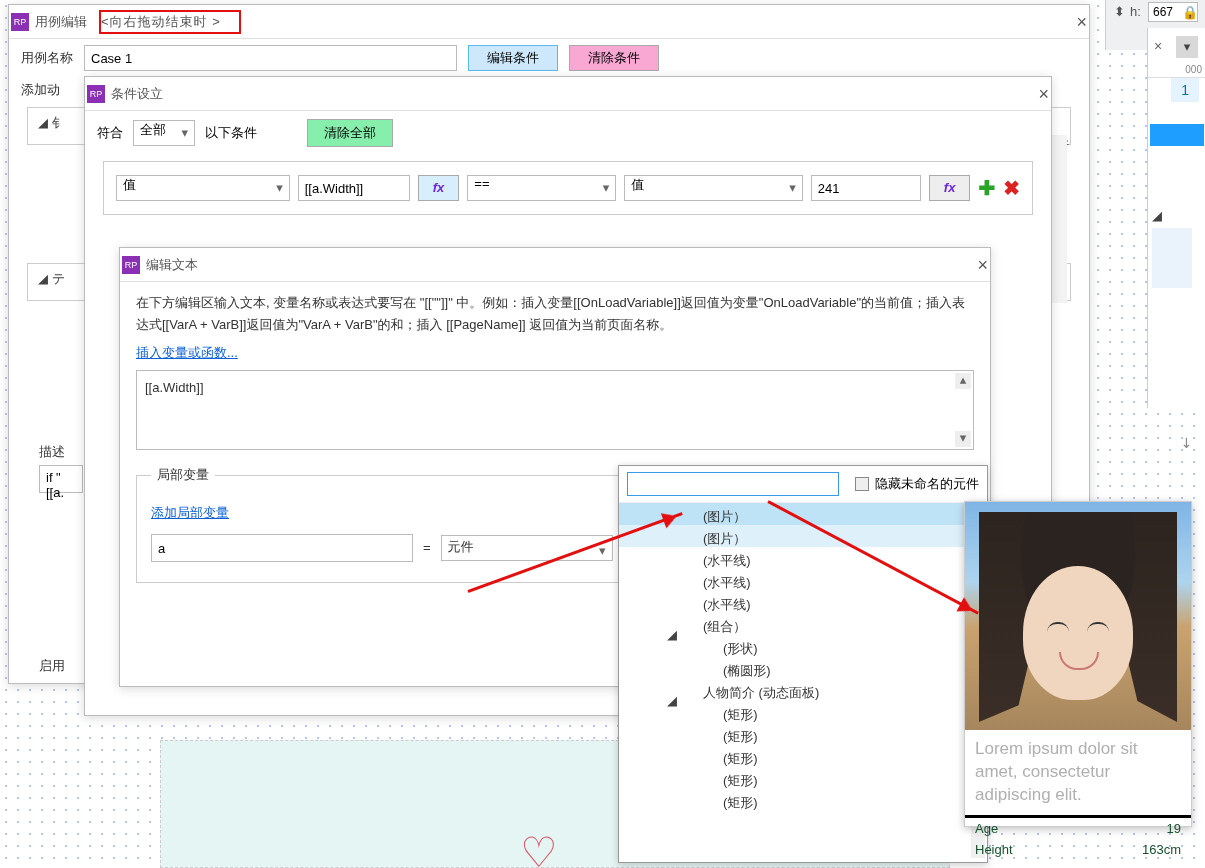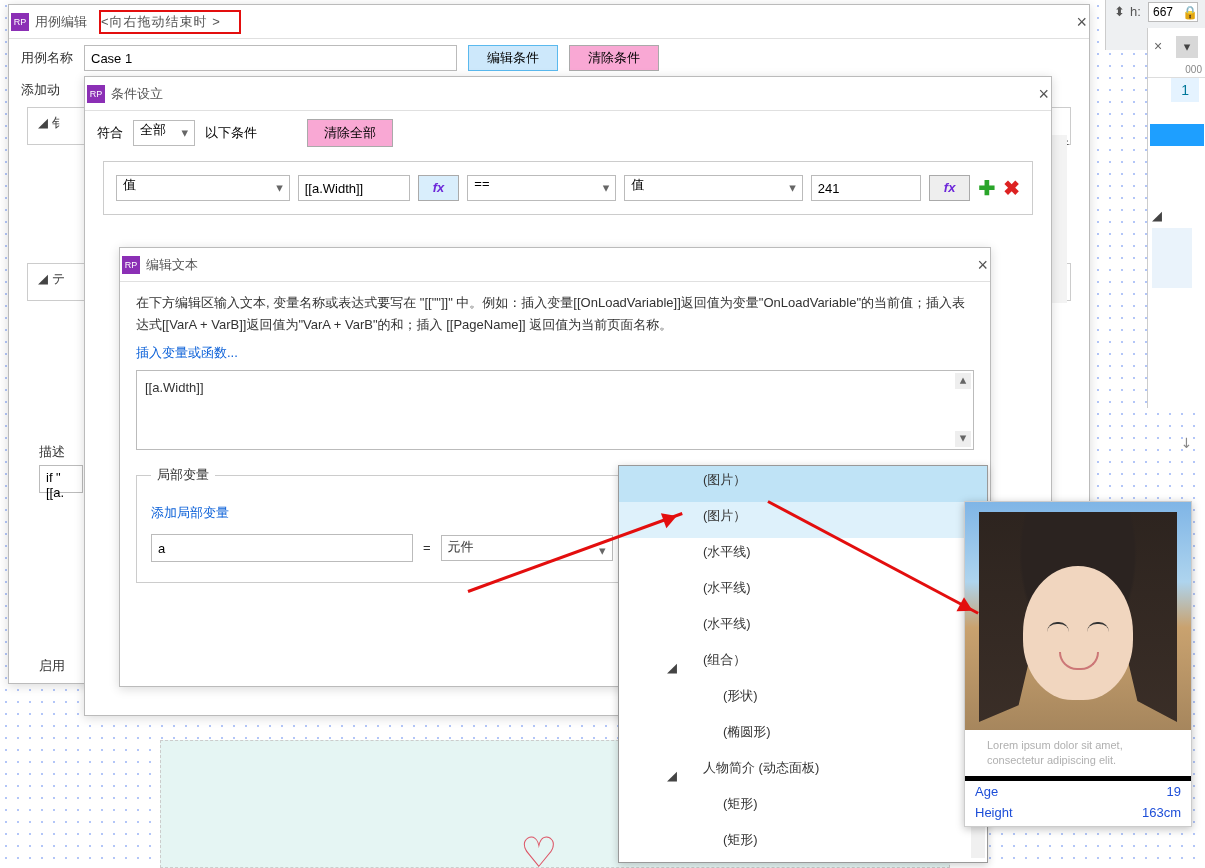--- a/index.html
+++ b/index.html
@@ -52,53 +52,53 @@
 .d2 .s1{width:175px;} .d2 .s2{width:112px;} .d2 .s3{width:150px;} .d2 .s4{width:180px;} .d2 .s5{width:110px;}
 .d2 input.txt{height:26px;border:1px solid #bbb;padding:0 6px;}
 .fxbtn{width:42px;height:26px;border:1px solid #aaa;background:#d9eefc;color:#6d28d9;font-style:italic;font-weight:bold;text-align:center;line-height:24px;cursor:pointer;}
 .fxbtn.gray{background:#eee;}
 .plus{color:#2aa52a;font-size:20px;font-weight:bold;cursor:pointer;}
 .xdel{color:#d22;font-size:20px;font-weight:bold;cursor:pointer;}
 
 
 .d3 { left:119px; top:247px; width:872px; height:440px; }
 .d3 .body{padding:10px 16px;color:#333;line-height:1.7;}
-.d3 .link{color:#0b60d8;cursor:pointer;text-align:center;}
+.d3 .link{color:#0b60d8;text-decoration:underline;cursor:pointer;text-align:center;}
 .d3 .bigta{border:1px solid #bbb;height:80px;margin-top:6px;padding:6px 8px;position:relative;}
 .d3 .scrollbtn{position:absolute;right:2px;width:16px;height:16px;background:#eee;color:#666;text-align:center;line-height:14px;}
 .d3 fieldset{border:1px solid #ccc;margin-top:14px;padding:12px 14px 20px;}
 .d3 legend{padding:0 6px;color:#333;}
 .d3 .varrow{display:flex;align-items:center;gap:10px;margin-top:10px;}
 .d3 .varrow input.txt{height:28px;border:1px solid #bbb;padding:0 6px;}
 .d3 .eq{color:#333;}
 .scrollv{position:absolute;right:4px;top:60px;width:16px;bottom:10px;background:#f3f3f3;}
 
 
 .popup{position:absolute;left:618px;top:465px;width:370px;height:398px;background:#fff;border:1px solid #999;box-shadow:0 2px 8px rgba(0,0,0,.2);}
 .popup .toprow{display:flex;align-items:center;padding:6px 8px;border-bottom:1px solid #eee;}
 .popup .toprow input{flex:0 0 212px;height:24px;border:1px solid #3a9be8;padding:0 4px;}
 .popup .chk{width:14px;height:14px;border:1px solid #888;margin:0 6px 0 16px;background:#eee;}
 .popup .list{overflow:auto;}
-.popup .item{height:36px;line-height:27px;padding-left:84px;color:#333;cursor:pointer;position:relative;}
+.popup .item{height:22px;line-height:27px;padding-left:84px;color:#333;cursor:pointer;position:relative;}
 .popup .item.sel{background:#bfe3f6;}
 .popup .item.hov{background:#def1fb;}
 .popup .item .tri{position:absolute;left:48px;top:8px;color:#444;}
 .popup .item.indent{padding-left:104px;}
 .popup .scrollbar{position:absolute;right:2px;top:36px;width:14px;bottom:4px;background:#f0f0f0;}
 
 
 .card{position:absolute;left:964px;top:501px;width:228px;height:326px;background:#fff;border:1px solid #ccc;box-shadow:0 2px 8px rgba(0,0,0,.25);}
 .card .photo{height:228px;background:linear-gradient(180deg,#7fb5e6 0%,#aed4ee 35%,#c9a26f 55%,#a6865d 100%);position:relative;overflow:hidden;}
 .card .face{position:absolute;left:58px;top:64px;width:110px;height:134px;background:#f1d6bf;border-radius:50% 50% 45% 45%;}
 .card .hair{position:absolute;left:14px;top:10px;width:198px;height:210px;background:radial-gradient(ellipse at 50% 20%,#2b2320 40%,transparent 42%),linear-gradient(180deg,#2d241f,#3a2e27);clip-path:polygon(0 0,100% 0,100% 100%,80% 90%,70% 50%,60% 35%,50% 32%,40% 36%,30% 52%,20% 92%,0 100%);}
 .card .smile{position:absolute;left:94px;top:150px;width:40px;height:18px;border:2px solid #c77;border-top:none;border-radius:0 0 20px 20px;}
 .card .eyesL{position:absolute;left:82px;top:120px;width:22px;height:10px;border-top:2px solid #333;border-radius:10px 10px 0 0;}
 .card .eyesR{position:absolute;left:122px;top:120px;width:22px;height:10px;border-top:2px solid #333;border-radius:10px 10px 0 0;}
-.card .cap{padding:8px 22px;color:#b0b0b0;font-size:11px;line-height:1.35;border-bottom:5px solid #000000;}
-.card .krow{display:flex;justify-content:space-between;padding:3px 10px;color:#1d4ed8;font-size:12px;}
+.card .cap{padding:8px 10px;color:#b0b0b0;font-size:17px;line-height:1.35;border-bottom:3px solid #000000;}
+.card .krow{display:flex;justify-content:space-between;padding:3px 10px;color:#14532d;font-size:12px;}
 
 
 .arrow{position:absolute;height:3px;background:#e30e0e;transform-origin:left center;}
 .arrow::after{content:"";position:absolute;right:-2px;top:-6px;border:8px solid transparent;border-left:14px solid #e30e0e;}
 
 </style>
 </head>
 <body>
 
 <div class="canvas-bg">
@@ -155,21 +155,21 @@
   <div class="titlebar">
     <span class="rp">RP</span>
     <span class="ttl">条件设立</span>
     <span class="close">×</span>
   </div>
   <div class="row">
     <span class="lbl">符合</span>
     <span class="selectish" style="width:62px">全部</span>
     <span class="lbl">以下条件</span>
     <span style="width:30px"></span>
-    <button class="btn" style="height:28px;border:1px solid #aaa;background:#f9a8d4;padding:0 16px">清除全部</button>
+    <button class="btn" style="height:28px;border:1px solid #aaa;background:#86efac;padding:0 16px">清除全部</button>
   </div>
 
   <div class="condbox">
     <span class="selectish s1">值</span>
     <input class="txt s2" value="[[a.Width]]" style="">
     <span class="fxbtn">fx</span>
     <span class="selectish s3">==</span>
     <span class="selectish s4">值</span>
     <input class="txt s5" value="241" style="">
     <span class="fxbtn gray">fx</span>
@@ -199,20 +199,25 @@
       <div class="varrow">
         <input class="txt" style="width: 262px;" value="a">
         <span class="eq">=</span>
         <span class="selectish" style="width:172px">元件</span>
       </div>
     </fieldset>
   </div>
 </div>
 
 <div class="popup">
+  <div class="toprow">
+    <input style="">
+    <span class="chk"></span>
+    <span>隐藏未命名的元件</span>
+  </div>
   <div class="list">
     <div class="item sel"><span>(图片）</span></div>
     <div class="item hov"><span>(图片）</span></div>
     <div class="item"><span>(水平线)</span></div>
     <div class="item"><span>(水平线)</span></div>
     <div class="item"><span>(水平线)</span></div>
     <div class="item"><span class="tri">◢</span><span>(组合）</span></div>
     <div class="item indent"><span>(形状)</span></div>
     <div class="item indent"><span>(椭圆形)</span></div>
     <div class="item"><span class="tri">◢</span><span>人物简介 (动态面板)</span></div>

